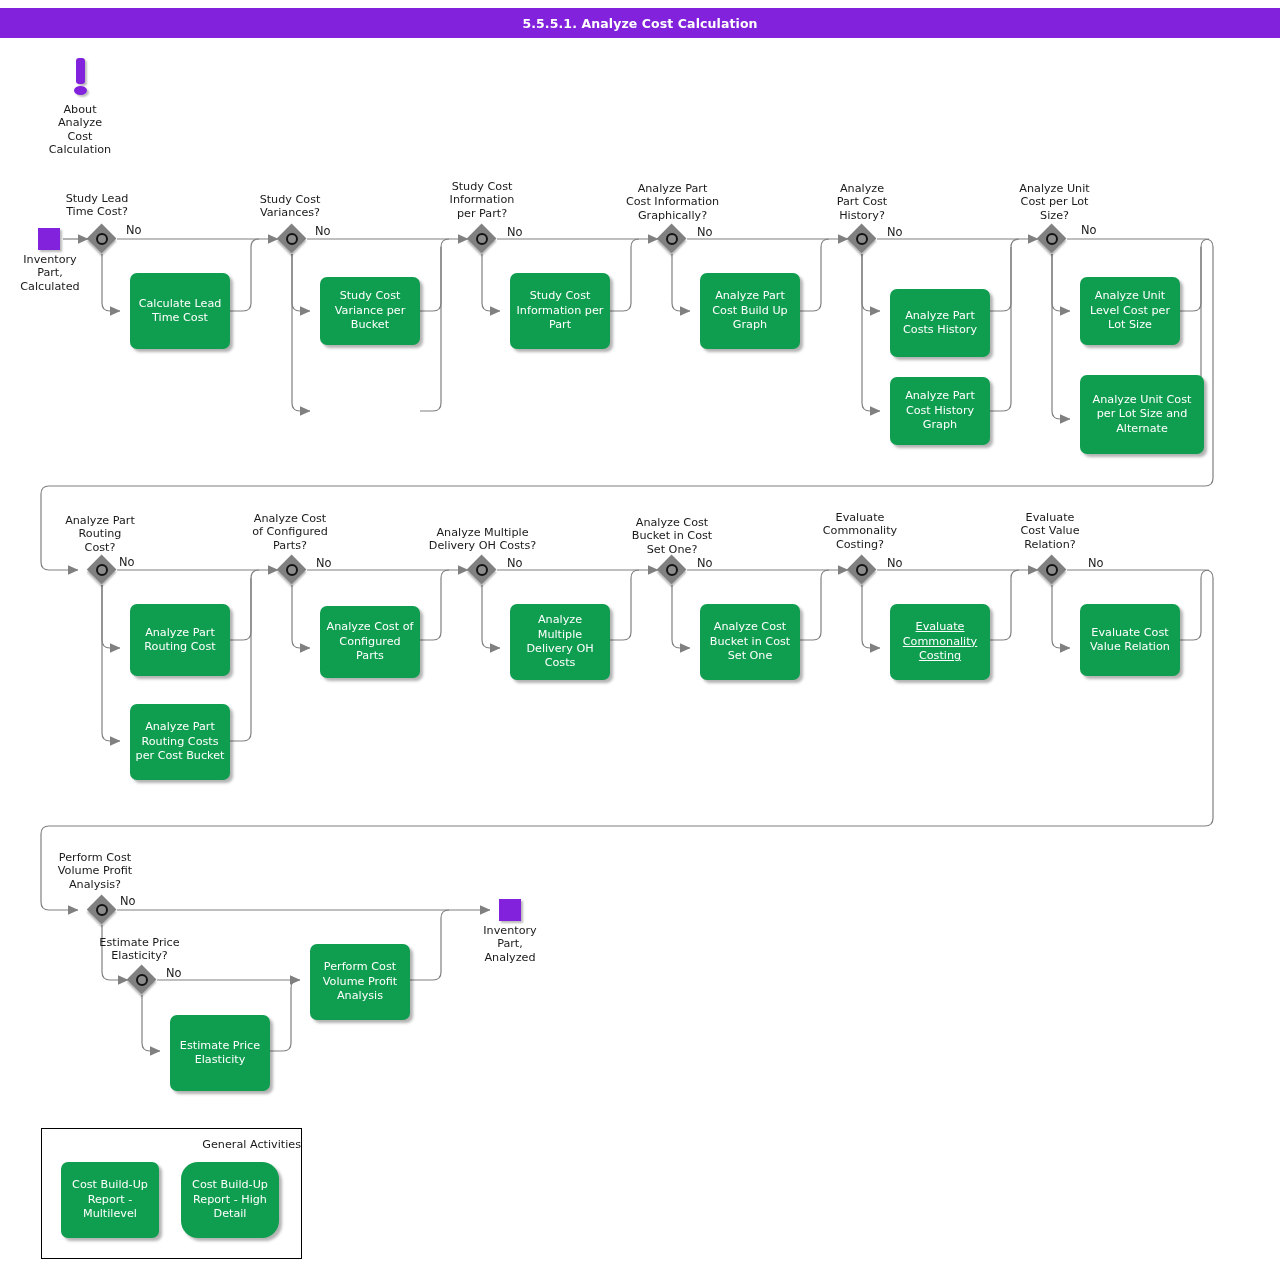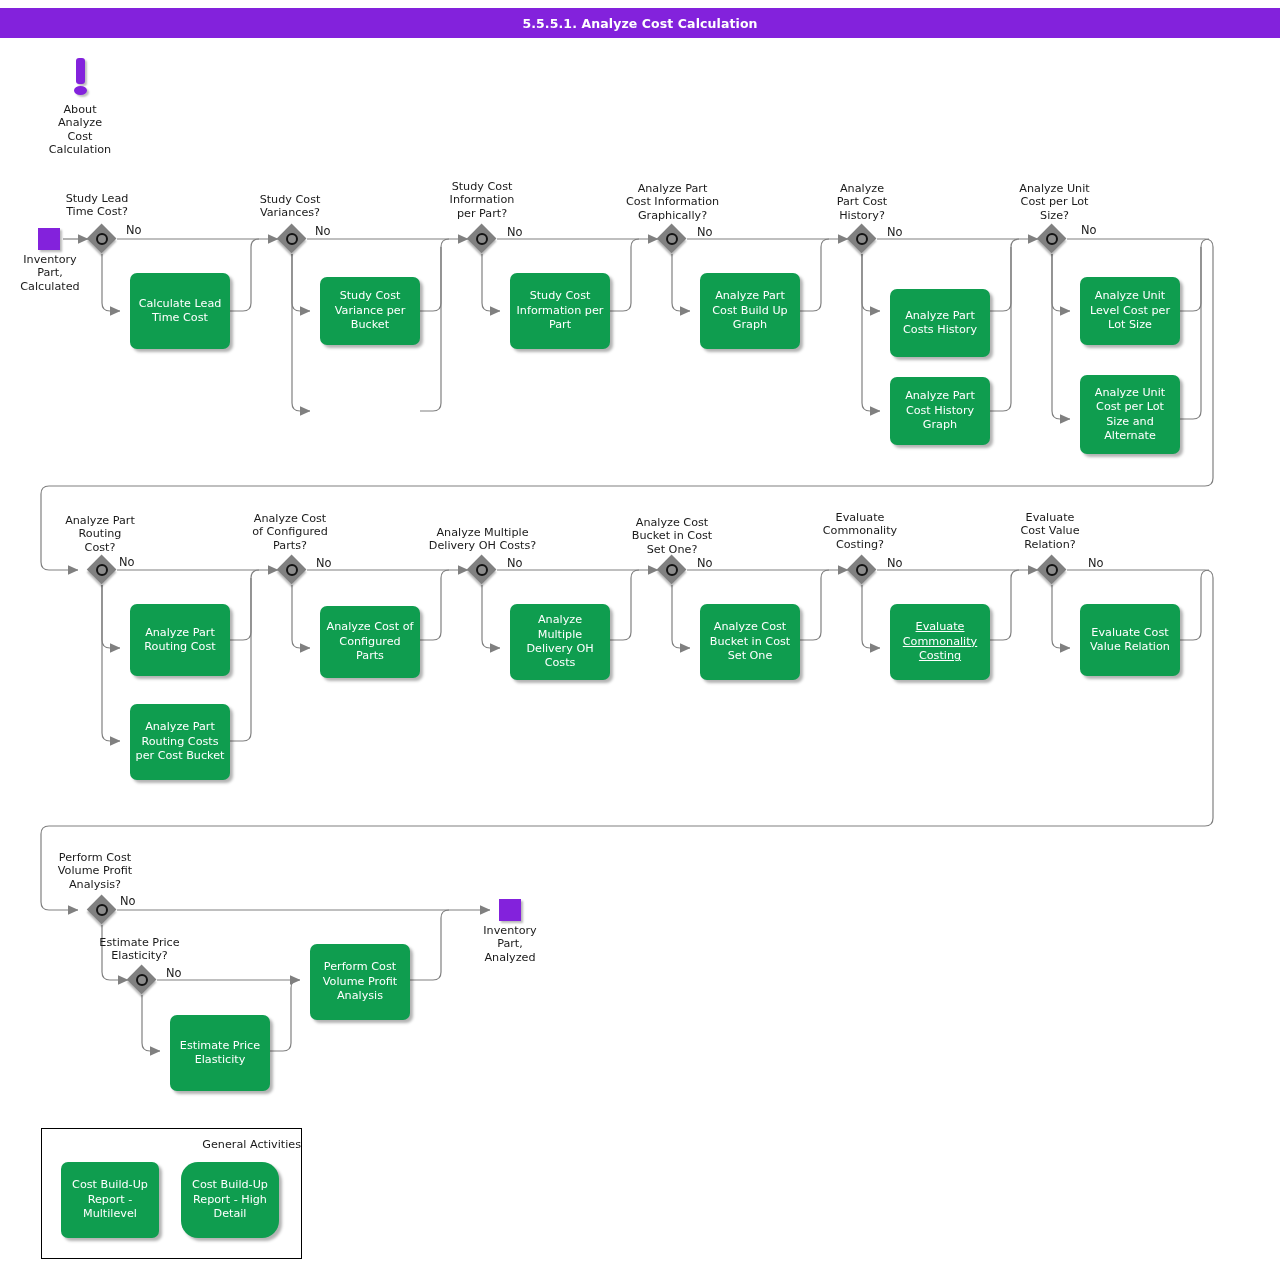--- a/index.html
+++ b/index.html
@@ -194,21 +194,21 @@
 
   <div class="dia" style="left:1037px;top:224px;">
     <div class="dmd"></div>
     <div class="ring"></div>
   </div>
   <div class="lbl" style="left:997px;top:182px;width:115px;">Analyze Unit
 Cost per Lot
 Size?</div>
   <div class="no" style="left:1081px;top:223px;">No</div>
   <div class="act" style="left:1080px;top:277px;width:100px;height:68px;">Analyze Unit Level Cost per Lot Size</div>
-  <div class="act" style="left:1080px;top:375px;width:100px;height:79px;">Analyze Unit Cost per Lot Size and Alternate</div>
+  <div class="act" style="left:1080px;top:375px;width:124px;height:79px;">Analyze Unit Cost per Lot Size and Alternate</div>
 
   <div class="dia" style="left:87px;top:555px;">
     <div class="dmd"></div>
     <div class="ring"></div>
   </div>
   <div class="lbl" style="left:45px;top:514px;width:110px;">Analyze Part
 Routing
 Cost?</div>
   <div class="no" style="left:119px;top:555px;">No</div>
   <div class="act" style="left:130px;top:604px;width:100px;height:72px;">Analyze Part Routing Cost</div>

